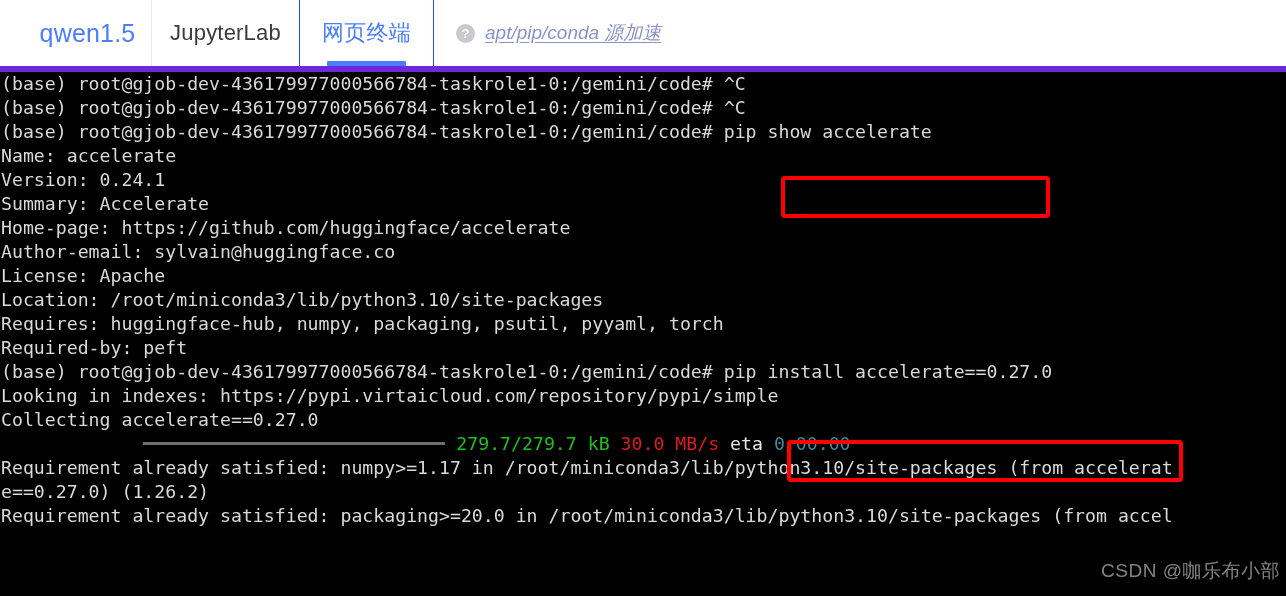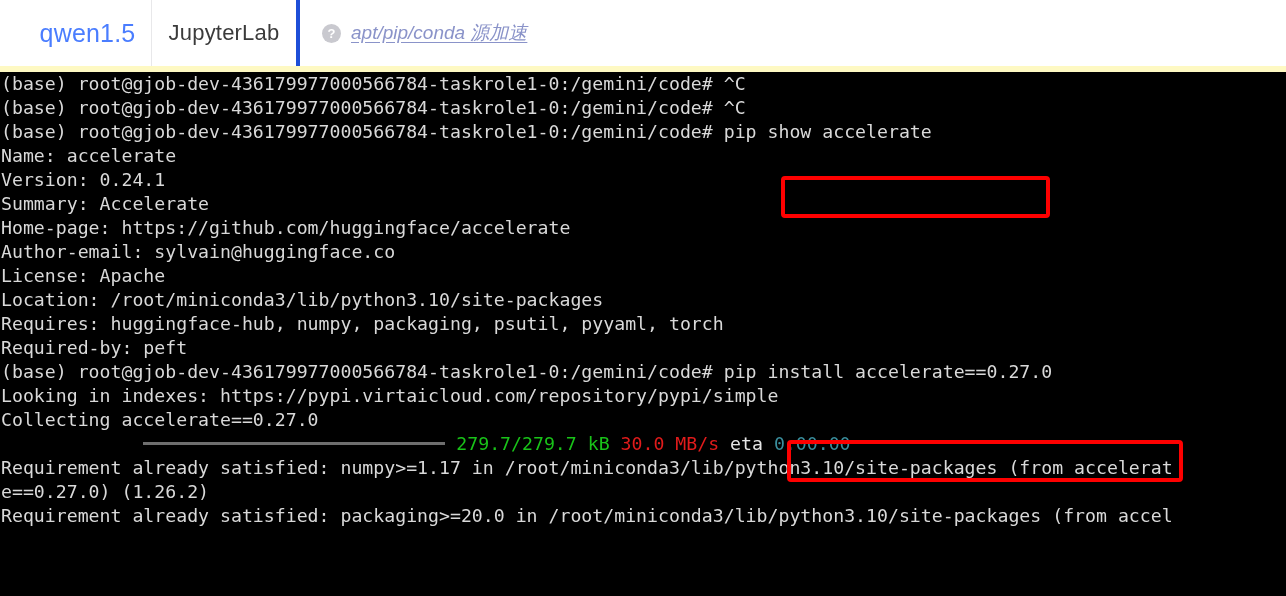--- a/index.html
+++ b/index.html
@@ -11,21 +11,21 @@
     height: 596px;
     overflow: hidden;
     background: #000000;
     font-family: "Liberation Sans", sans-serif;
   }
   .app {
     position: relative;
     width: 1286px;
     height: 596px;
     overflow: hidden;
-    background: #fef9c3;
+    background: #6d28d9;
   }
 
   
   .header {
     position: absolute;
     left: 0;
     top: 0;
     width: 1286px;
     height: 66px;
     background: #ffffff;
@@ -37,21 +37,21 @@
     width: 24px;
     flex: 0 0 auto;
   }
   .tab {
     position: relative;
     flex: 0 0 auto;
     display: flex;
     align-items: center;
     justify-content: center;
     box-sizing: border-box;
-    border-right: 4px solid #1d4ed8;
+    border-right: 1px solid #1d4ed8;
     font-size: 22px;
     color: #3b3b3b;
     letter-spacing: 0.2px;
     user-select: none;
   }
   .tab-brand {
     width: 128px;
     color: #4a7dff;
     font-size: 25px;
     border-right: 1px solid #e8e8ea;
@@ -191,20 +191,24 @@
     <div class="header-spacer"></div>
 
     <div class="tab tab-brand">
       <span>qwen1.5</span>
     </div>
 
     <div class="tab tab-jupyter">
       <span>JupyterLab</span>
     </div>
 
+    <div class="tab tab-terminal">
+      <span>网页终端</span>
+      <span class="tab-underline"></span>
+    </div>
 
     <div class="helplink">
       <span class="q-icon">?</span>
       <span class="helplink-text">apt/pip/conda 源加速</span>
     </div>
   </div>
 
   <div class="terminal">
     <div class="term-lines">
 
@@ -228,15 +232,16 @@
 
       <div class="tline">Requirement already satisfied: numpy&gt;=1.17 in /root/miniconda3/lib/python3.10/site-packages (from accelerat</div>
       <div class="tline">e==0.27.0) (1.26.2)</div>
       <div class="tline">Requirement already satisfied: packaging&gt;=20.0 in /root/miniconda3/lib/python3.10/site-packages (from accel</div>
 
     </div>
 
     <div class="redbox" id="redbox-1"></div>
     <div class="redbox" id="redbox-2"></div>
 
+    <div class="watermark">CSDN @咖乐布小部</div>
   </div>
 
 </div>
 
 </body></html>

